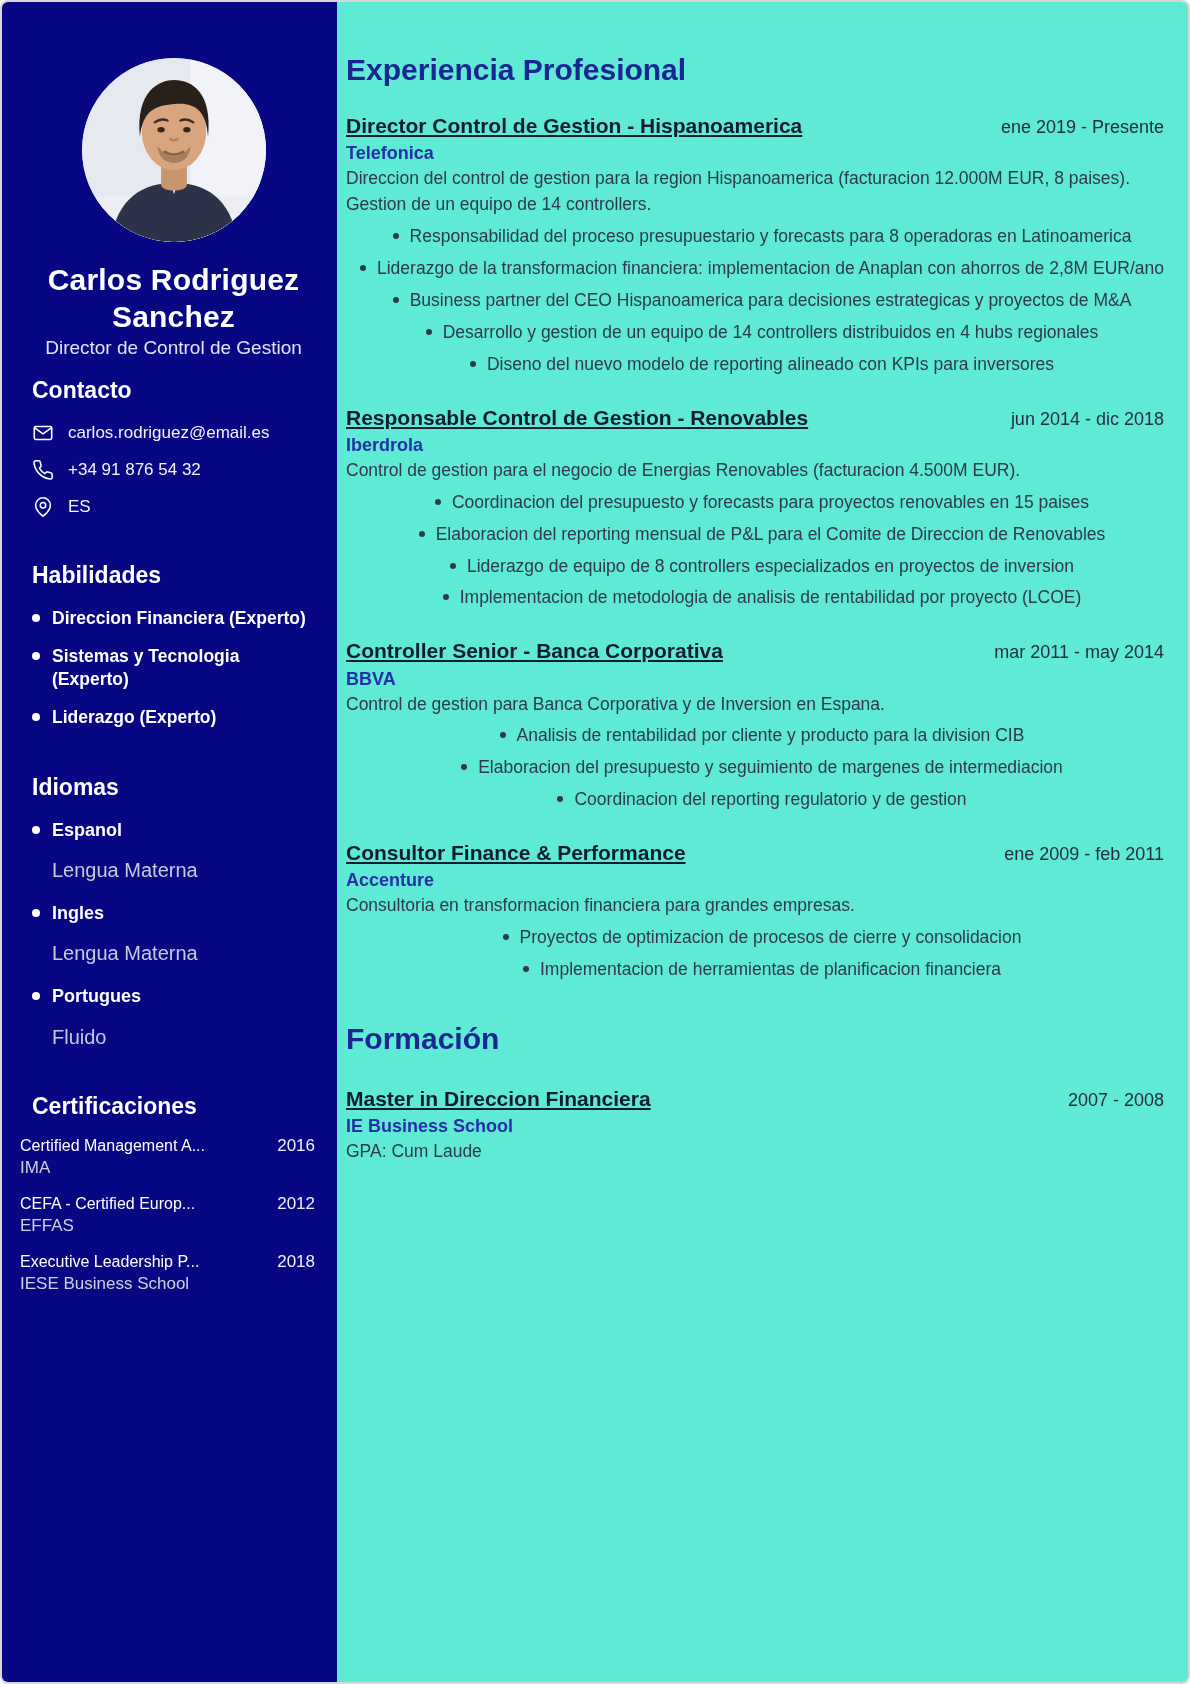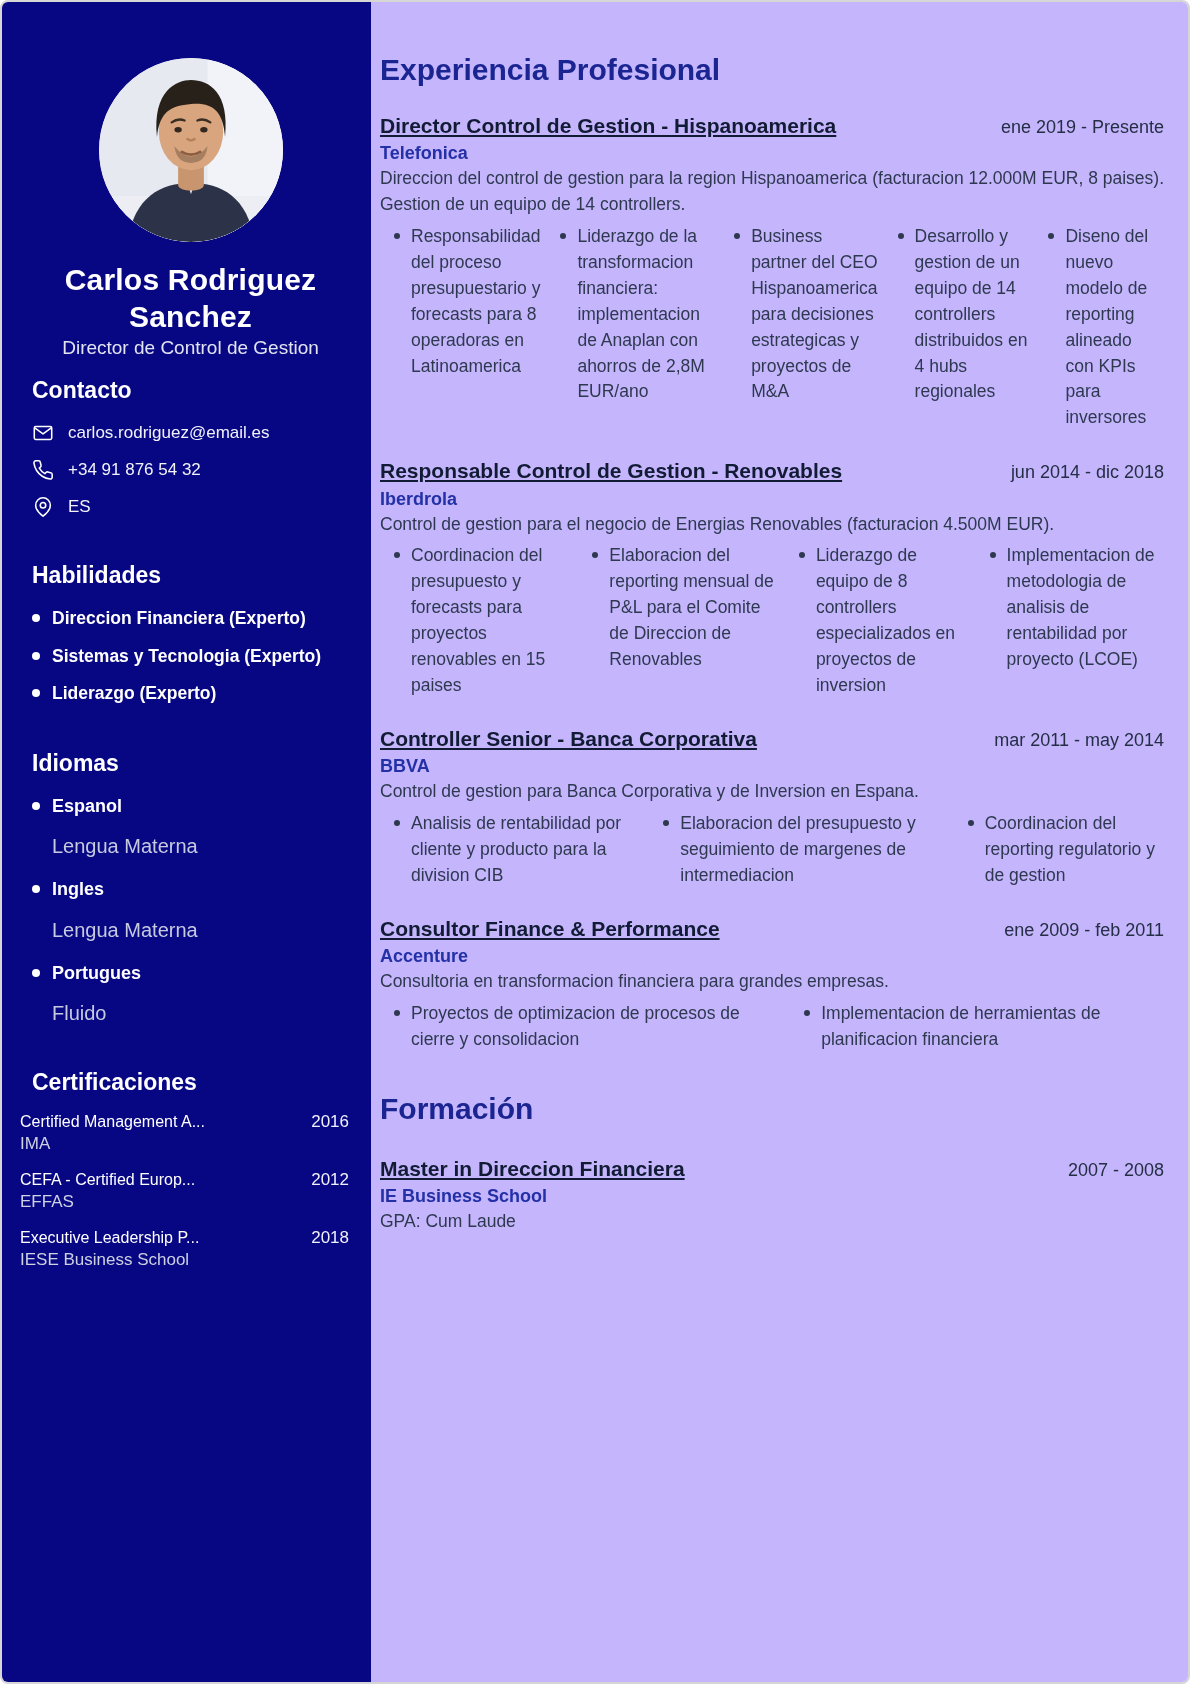--- a/index.html
+++ b/index.html
@@ -4,21 +4,21 @@
 <style>
   html,body{margin:0;padding:0;background:#ffffff;}
   body{font-family:"Liberation Sans", sans-serif;-webkit-font-smoothing:antialiased;}
   .page{
     width:1190px;height:1684px;box-sizing:border-box;
     border:2px solid #d6d6d6;border-radius:8px;overflow:hidden;
     display:flex;background:#ffffff;
   }
   
   .sidebar{
-    width:369px;flex-shrink:0;background:#070783;color:#ffffff;
+    width:335px;flex-shrink:0;background:#070783;color:#ffffff;
     box-sizing:border-box;padding:56px 22px 40px 30px;
   }
   .avatar-wrap{display:flex;justify-content:center;}
   .avatar{width:184px;height:184px;border-radius:50%;overflow:hidden;background:#e9ebf2;}
   .avatar svg{display:block;width:100%;height:100%;}
   .person-name{
     margin:20px 0 0 0;text-align:center;font-size:30px;line-height:1.22;
     font-weight:700;color:#ffffff;letter-spacing:.2px;
   }
   .person-title{
@@ -39,34 +39,34 @@
   .lang-list{margin-top:18px;display:flex;flex-direction:column;gap:20px;}
   .lang-name{font-size:18px;font-weight:600;color:#ffffff;line-height:1.3;}
   .lang-level{font-size:20px;color:#c6cadf;margin-top:17px;}
   .cert-list{margin:16px 0 0 -12px;display:flex;flex-direction:column;gap:16px;}
   .cert-head{display:flex;justify-content:space-between;align-items:baseline;gap:10px;}
   .cert-name{font-size:16px;font-weight:400;color:#ffffff;white-space:nowrap;overflow:hidden;}
   .cert-year{font-size:17px;color:#f0f1f8;font-weight:400;flex-shrink:0;}
   .cert-org{font-size:17px;color:#cdd1e2;margin-top:2px;}
   
   .main{
-    flex:1;box-sizing:border-box;padding:50px 24px 30px 9px;background:#c4b5fd;
+    flex:1;box-sizing:border-box;padding:50px 24px 30px 9px;background:#5eead4;
     color:#2e3950;
   }
   .h1{
     font-size:30px;font-weight:700;color:#1b2591;margin:0 0 24px 0;line-height:1.2;
   }
   .h1.edu{margin-top:38px;margin-bottom:28px;}
   .job{margin-bottom:26px;}
   .job-head{display:flex;justify-content:space-between;align-items:baseline;gap:16px;}
   .job-title{font-size:21px;font-weight:700;color:#111b33;margin:0;line-height:1.3;text-decoration:underline;}
   .job-date{font-size:18px;color:#242e44;font-weight:400;flex-shrink:0;}
   .company{font-size:18px;font-weight:600;color:#2330a6;margin-top:4px;}
   .desc{font-size:17.5px;line-height:1.48;color:#2e3950;margin:2px 0 0 0;}
-  .bullets{list-style:none;margin:6px 0 0 0;padding:0;display:flex;flex-direction:row;gap:6px;}
+  .bullets{list-style:none;margin:6px 0 0 0;padding:0;display:flex;flex-direction:column;gap:6px;align-items:center;}
   .bullets li{
     position:relative;padding-left:31px;font-size:17.5px;line-height:1.48;color:#2e3950;
   }
   .bullets li::before{
     content:"";position:absolute;left:14px;top:9px;width:6px;height:6px;border-radius:50%;
     background:#2e3950;
   }
   .edu-gpa{font-size:17.5px;color:#2e3950;margin-top:4px;}
 </style>
 </head>

